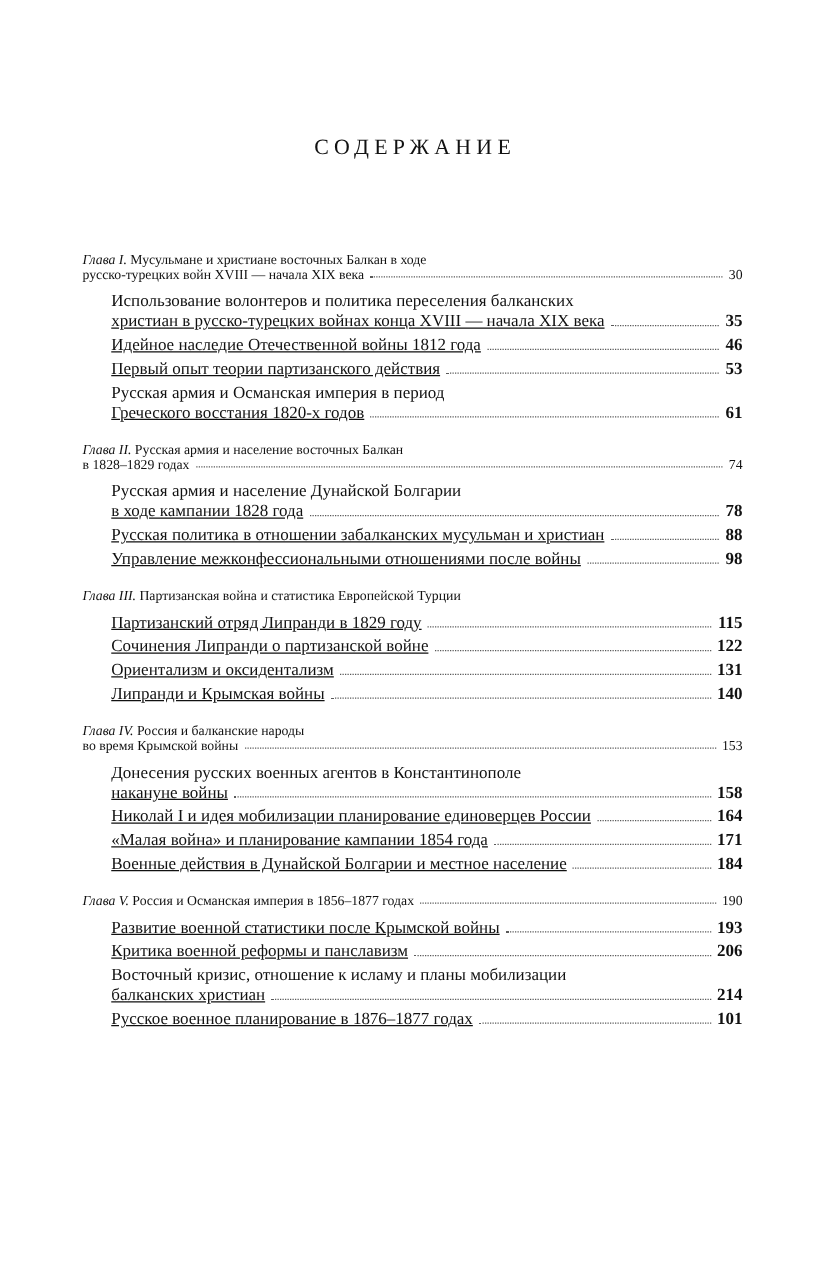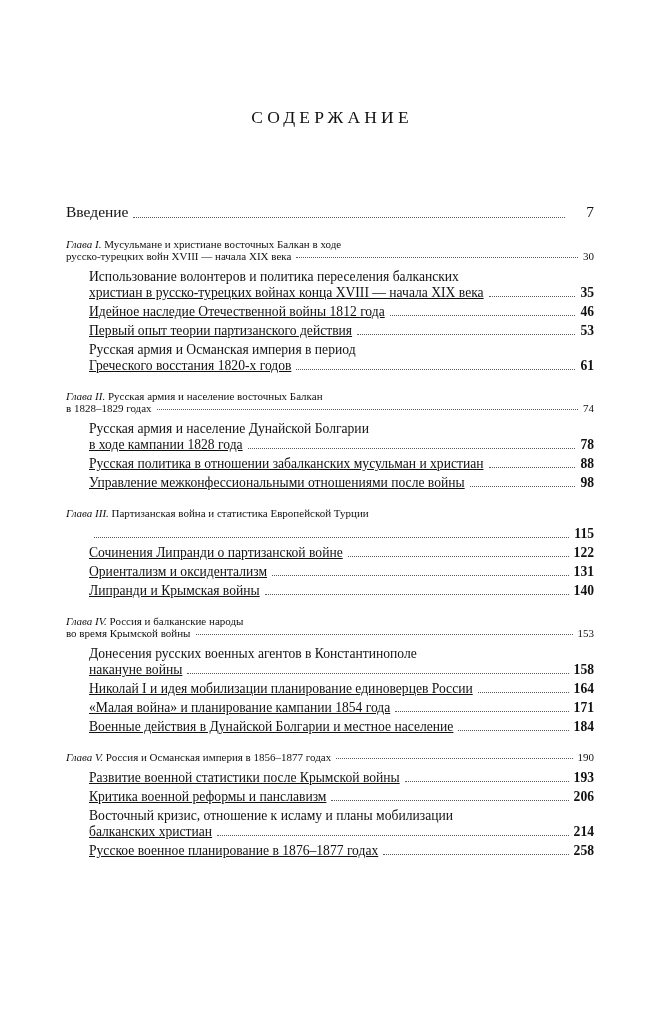--- a/index.html
+++ b/index.html
@@ -106,25 +106,20 @@
 </style>
 </head>
 <body>
 
 <div class="page">
 
   <h1 class="toc-title">СОДЕРЖАНИЕ</h1>
 
   <div class="toc-list">
 
-    <div class="entry lvl-intro">
-      <span class="label">Введение</span>
-      <span class="leader"></span>
-      <span class="pageno">7</span>
-    </div>
 
     <div class="chapter">
       <span class="firstline">
         <span class="chap-label">Глава I.</span><span> Мусульмане и христиане восточных Балкан в ходе</span>
       </span>
       <div class="chapter-row">
         <span class="label">русско-турецких войн XVIII — начала XIX века</span>
         <span class="leader"></span>
         <span class="pageno">30</span>
       </div>
@@ -201,20 +196,21 @@
     </div>
 
     <div class="chapter">
       <span class="firstline">
         <span class="chap-label">Глава III.</span><span> Партизанская война и статистика Европейской Турции</span>
       </span>
     </div>
 
     <div class="section">
       <div class="section-row">
+        <span class="label">Партизанский отряд Липранди в 1829 году</span>
         <span class="leader"></span>
         <span class="pageno">115</span>
       </div>
     </div>
 
     <div class="section">
       <div class="section-row">
         <span class="label">Сочинения Липранди о партизанской войне</span>
         <span class="leader"></span>
         <span class="pageno">122</span>
@@ -313,18 +309,18 @@
         <span class="label">балканских христиан</span>
         <span class="leader"></span>
         <span class="pageno">214</span>
       </div>
     </div>
 
     <div class="section">
       <div class="section-row">
         <span class="label">Русское военное планирование в 1876–1877 годах</span>
         <span class="leader"></span>
-        <span class="pageno">258</span>
+        <span class="pageno">101</span>
       </div>
     </div>
 
   </div>
 </div>
 
 </body></html>

